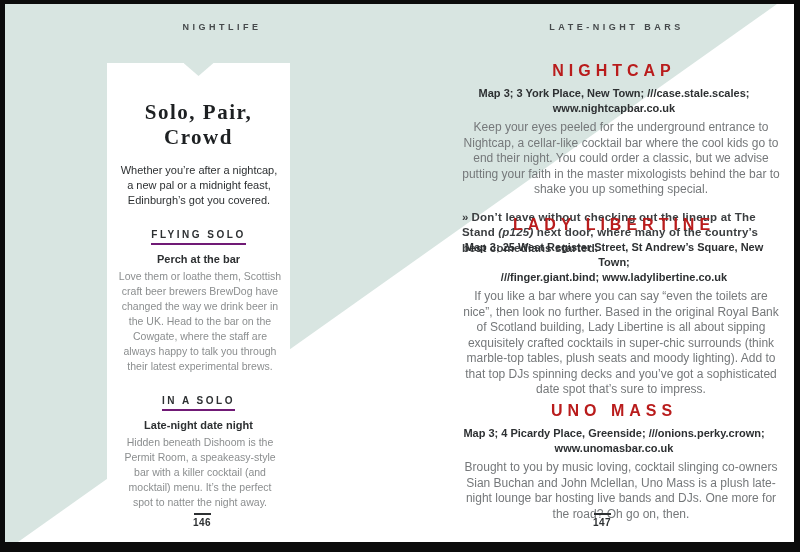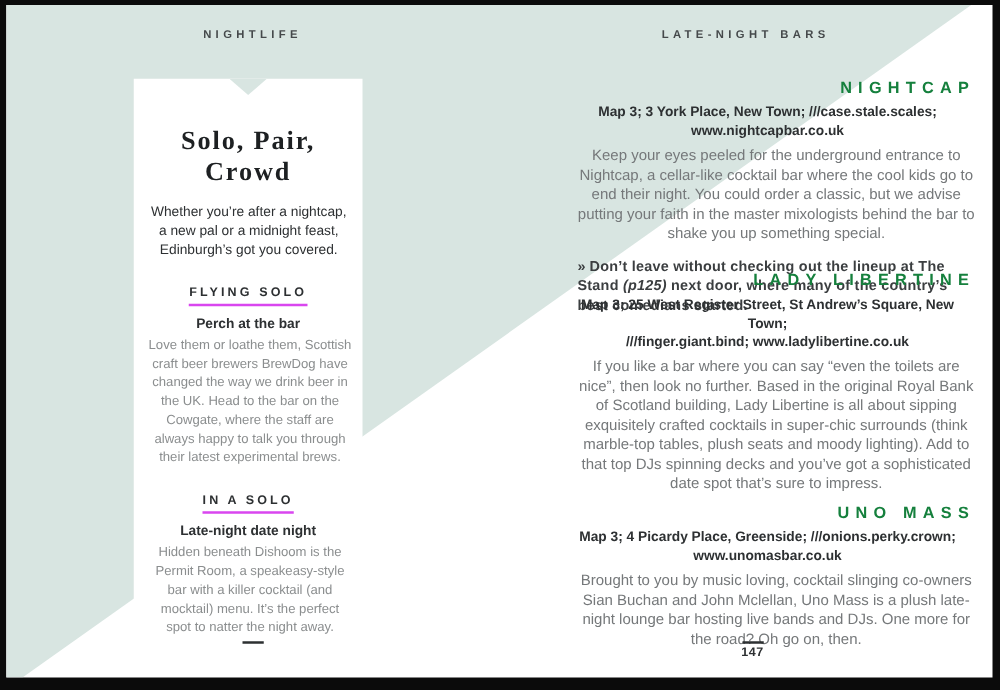--- a/index.html
+++ b/index.html
@@ -4,41 +4,41 @@
 <style>
   html,body{margin:0;padding:0;background:#000;}
   #stage{position:relative;width:800px;height:552px;background:#0b0b0b;overflow:hidden;
          font-family:"Liberation Sans",sans-serif;-webkit-font-smoothing:antialiased;}
   #spread{position:absolute;left:5px;top:4px;width:789px;height:538px;background:#ffffff;overflow:hidden;}
   
   #mint{position:absolute;left:0;top:0;width:100%;height:100%;background:#d8e5e1;
         clip-path:polygon(0 0,772px 0,13px 538px,0 538px);}
   
   .running-header{position:absolute;top:18px;font-size:9px;font-weight:bold;letter-spacing:3.5px;
-        color:#45494b;text-align:center;}
+        color:#45494b;text-align:center;margin-left:20px;}
   #hdr-left{left:0;width:394px;}
   #hdr-right{left:394px;width:395px;}
   
   #card{position:absolute;left:102px;top:59px;width:183px;height:454px;background:#ffffff;
         text-align:center;box-sizing:border-box;padding:25px 11px 0;}
   #card-notch{position:absolute;left:50%;top:0;transform:translateX(-50%);width:30px;height:13px;
         background:#d8e5e1;clip-path:polygon(0 0,100% 0,50% 100%);}
   .card-title{font-family:"Liberation Serif",serif;font-weight:bold;font-size:21px;letter-spacing:1.5px;
         color:#1d2022;margin-top:12px;}
   .card-intro{margin:13px auto 0;width:162px;font-size:11px;font-weight:normal;line-height:15px;color:#2d3032;}
   .sec-label{display:inline-block;margin-top:21px;font-size:10px;font-weight:bold;letter-spacing:2.5px;
-        color:#2d3032;border-bottom:2px solid #d946ef;padding-bottom:3px;}
+        color:#2d3032;border-bottom:2px solid #701a75;padding-bottom:3px;}
   .sec-sub{margin-top:8px;font-size:11px;font-weight:bold;color:#2d3032;}
   .sec-body{margin:4px auto 0;width:164px;font-size:10.5px;line-height:15px;color:#8b8e8f;}
   
   .entry{position:absolute;left:443px;width:332px;text-align:center;}
   #entry-0{top:58px;}
   #entry-1{top:212px;}
   #entry-2{top:398px;}
-  .entry-title{font-size:13px;font-weight:bold;letter-spacing:5px;color:#15803d;text-align:right;}
+  .entry-title{font-size:16px;font-weight:bold;letter-spacing:5px;color:#b91c1c;}
   .entry-address{margin-top:6px;font-size:11px;font-weight:bold;line-height:15px;color:#2d3032;}
   .entry-body{margin:4px 0 0 14px;width:318px;font-size:12px;line-height:15.5px;color:#75787a;text-align:center;}
   .entry-tip{margin:12px 0 0 14px;width:318px;font-size:11.5px;line-height:15.5px;color:#3b3e40;
         font-weight:bold;text-align:left;letter-spacing:0.2px;}
   .tip-marker{font-weight:bold;margin-right:3px;}
   .tip-italic{font-style:italic;}
   
   .folio{position:absolute;top:509px;text-align:center;}
   #folio-left{left:0;width:394px;}
   #folio-right{left:394px;width:406px;}
@@ -104,19 +104,20 @@
       <div class="entry-title">UNO MASS</div>
       <div class="entry-address">
         <div>Map 3; 4 Picardy Place, Greenside; ///onions.perky.crown;</div>
         <div>www.unomasbar.co.uk</div>
       </div>
       <div class="entry-body">Brought to you by music loving, cocktail slinging co-owners Sian Buchan and John Mclellan, Uno Mass is a plush late-night lounge bar hosting live bands and DJs. One more for the road? Oh go on, then.</div>
     </div>
 
     <div id="folio-left" class="folio">
       <div class="folio-rule"></div>
+      <div class="folio-num">146</div>
     </div>
     <div id="folio-right" class="folio">
       <div class="folio-rule"></div>
       <div class="folio-num">147</div>
     </div>
   </div>
 </div>
 
 </body></html>

